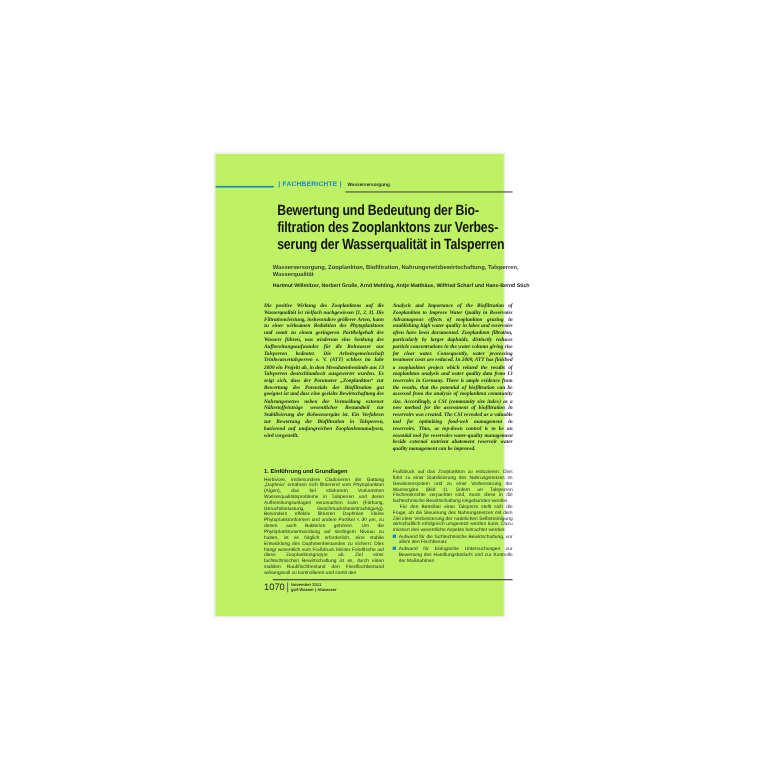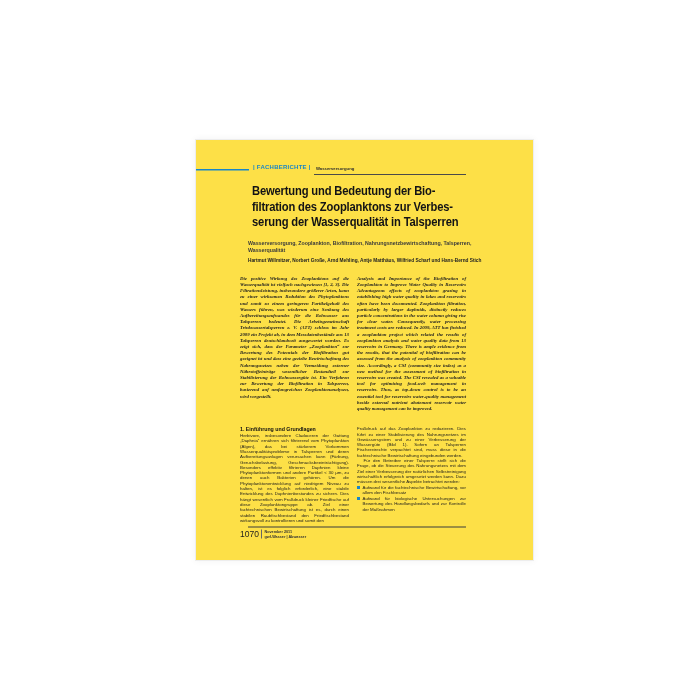--- a/index.html
+++ b/index.html
@@ -1,21 +1,21 @@
 <!DOCTYPE html>
 <html lang="de"><head>
 <meta charset="utf-8">
 <style>
   * { margin:0; padding:0; box-sizing:border-box; }
   html,body { width:700px; height:700px; background:#ffffff; overflow:hidden;
               font-family:"Liberation Sans", sans-serif; }
   .canvas { position:relative; width:700px; height:700px; background:#ffffff; }
 
-  .sheet { position:absolute; left:195px; top:139px; width:339px; height:422px;
-           background:#fde047; border:1px solid #ededed;
+  .sheet { position:absolute; left:195px; top:139px; width:264px; height:422px;
+           background:#bef264; border:1px solid #ededed;
            box-shadow:0 0 7px rgba(0,0,0,0.05); }
   .sheet-inner { position:relative; width:620px; height:844px;
                  transform:scale(0.5); transform-origin:0 0; }
 
   
   .rule-left  { position:absolute; left:0;   top:58px; width:106px; height:3px; background:#1886c8; }
   .brand      { position:absolute; left:114px; top:47px; font-size:12px; font-weight:bold;
                 color:#1886c8; letter-spacing:0.5px; white-space:nowrap; }
   .hsection   { position:absolute; left:240px; top:51px; font-size:8.5px; color:#2e2e2e;
                 font-weight:bold; white-space:nowrap; }

